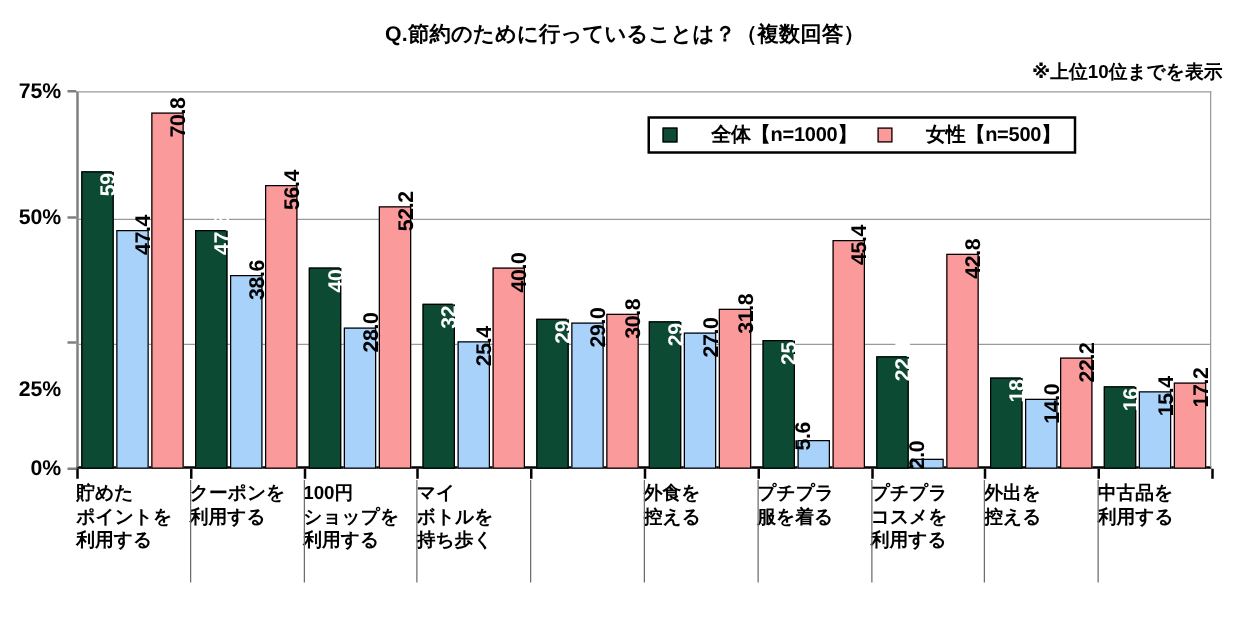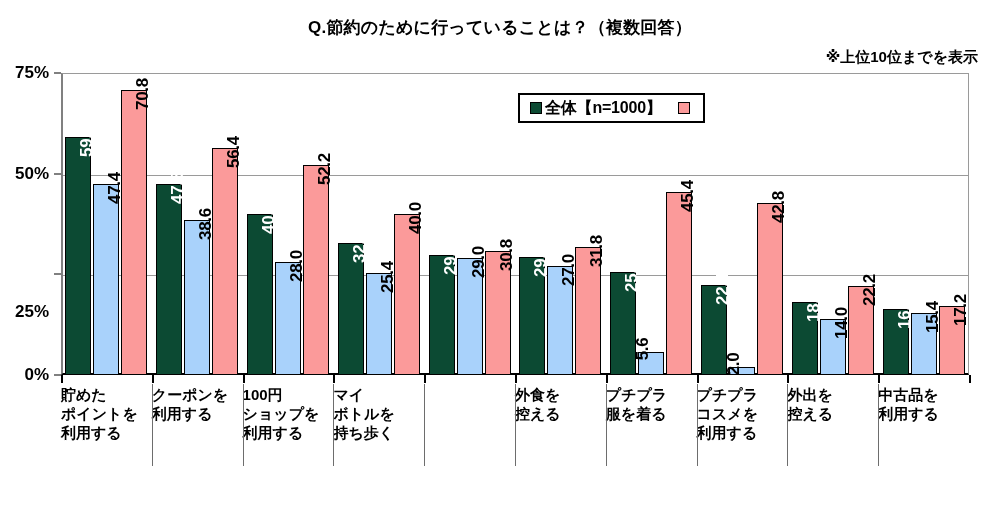--- a/index.html
+++ b/index.html
@@ -172,20 +172,21 @@
   .legend-swatch {
     width: 10px; height: 10px;
     border: 1px solid #000;
     margin-right: 3px;
     display: inline-block;
   }
   .legend-label {
     font-size: 16px;
     font-weight: bold;
     letter-spacing: -0.2px;
+    margin-left: 24px;
   }
 </style>
 </head>
 <body>
 
 <div id="chart-root">
 
   <div class="chart-title">Q.節約のために行っていることは？（複数回答）</div>
   <div class="chart-note">※上位10位までを表示</div>
 
@@ -390,20 +391,21 @@
       <div class="cat-sep" style="left: 817.2px;"></div>
     </div>
 
   <div class="legend" id="legend">
       <div class="legend-item">
         <span class="legend-swatch" style="background: rgb(12, 74, 51);"></span>
         <span class="legend-label">全体【n=1000】</span>
       </div>
       <div class="legend-item">
         <span class="legend-swatch" style="background: rgb(251, 154, 154);"></span>
+        <span class="legend-label">女性【n=500】</span>
       </div>
     </div>
 
 <div class="x-tick" style="left: 61px;"></div>
     <div class="x-tick" style="left: 151.8px;"></div>
     <div class="x-tick" style="left: 242.6px;"></div>
     <div class="x-tick" style="left: 333.4px;"></div>
     <div class="x-tick" style="left: 424.2px;"></div>
     <div class="x-tick" style="left: 515px;"></div>
     <div class="x-tick" style="left: 605.8px;"></div>

